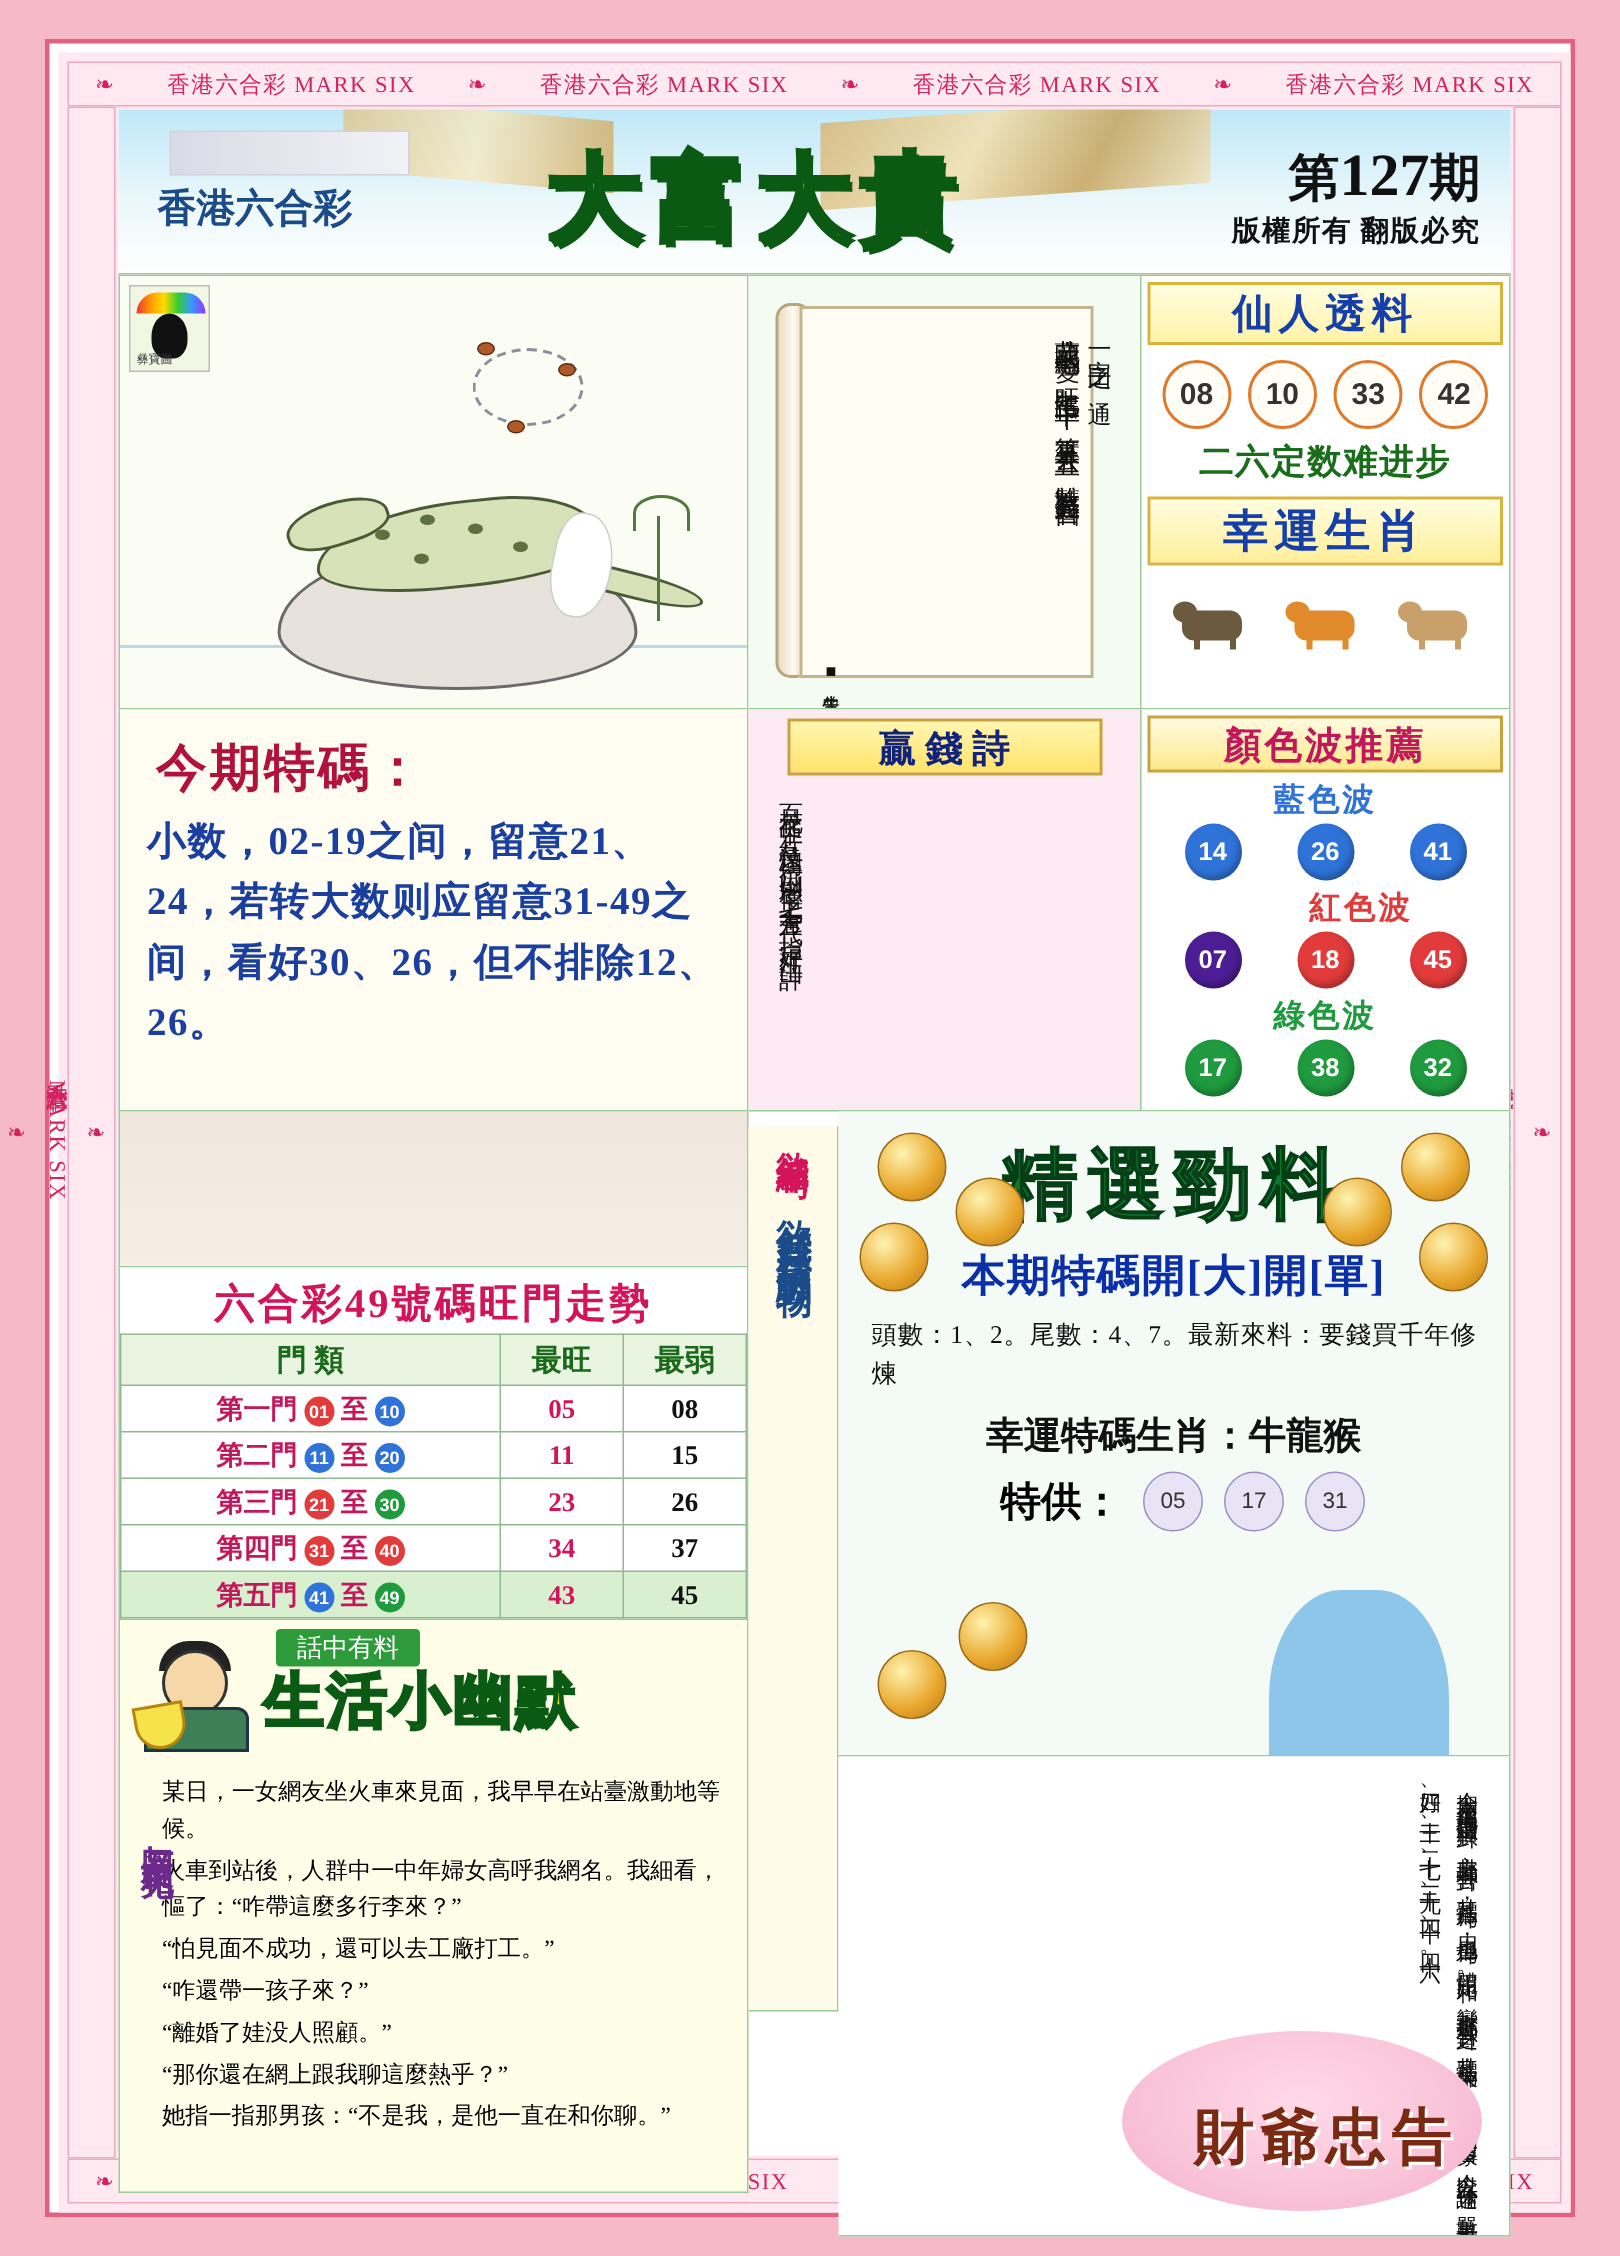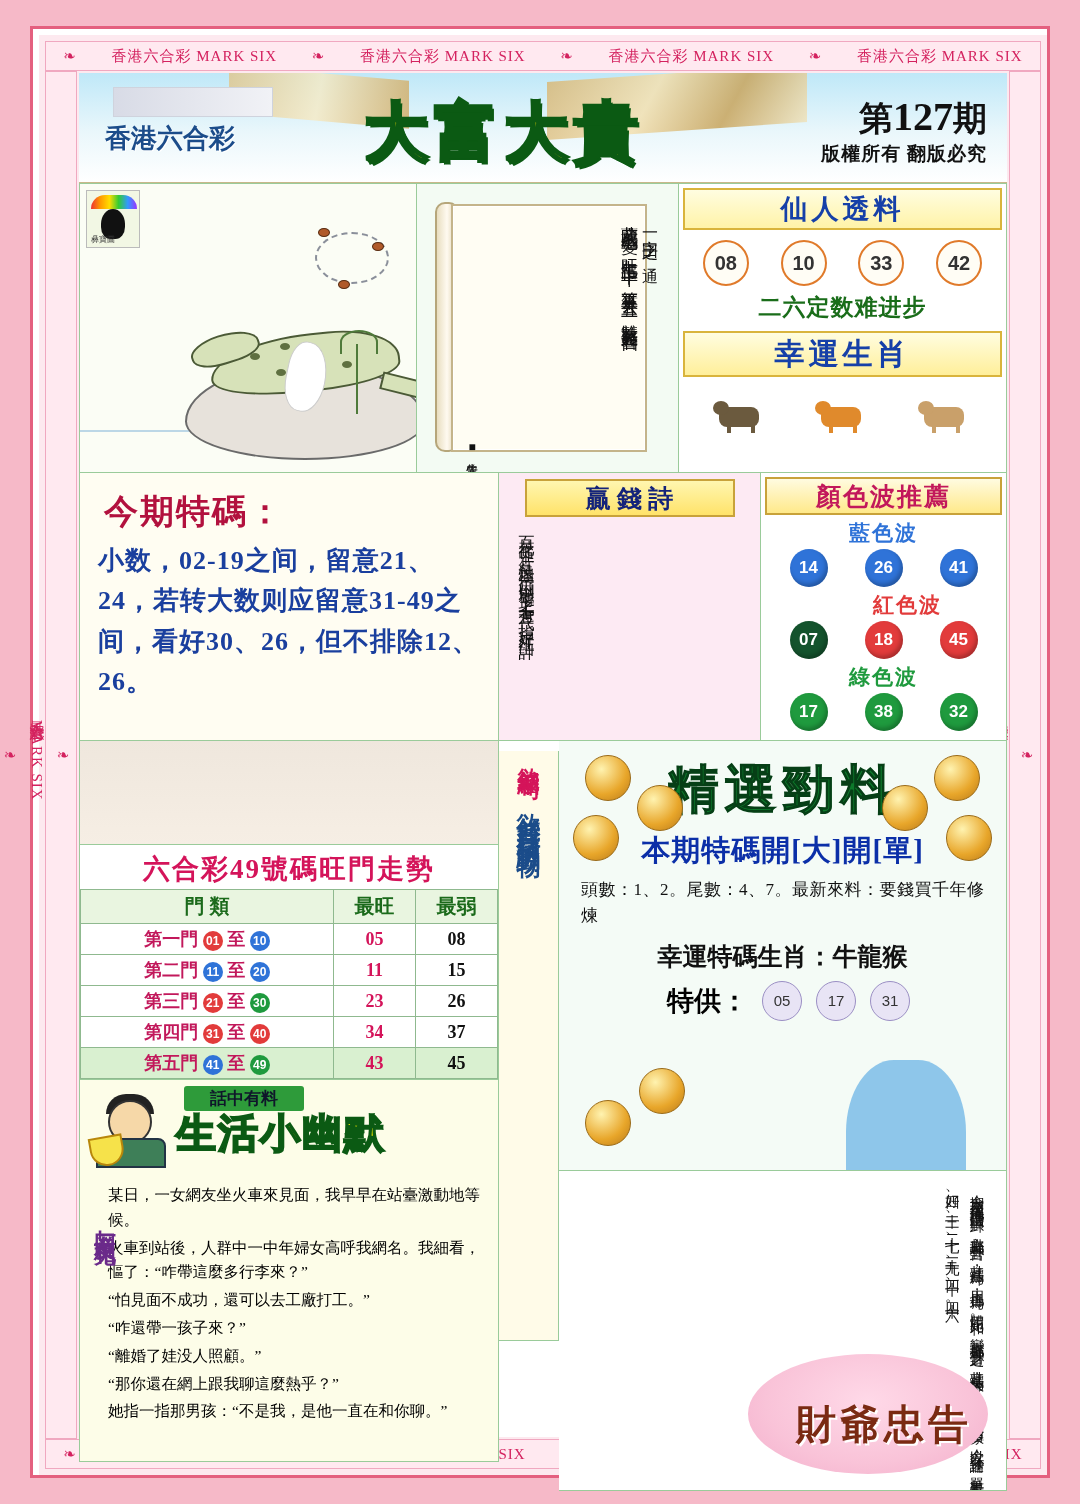--- a/index.html
+++ b/index.html
@@ -85,21 +85,21 @@
   .hdr-issue .num{ font-size:40px; }
   .hdr-copy{
     position:absolute; right:20px; top:68px;
     font-size:19px; font-weight:bold; color:#111;
     letter-spacing:1px;
   }
 
   
   .row1{ display:flex; height:290px; }
   .pic-cell{
-    width:338px; border:1px solid #9acb9a; background:#fbfdf5; position:relative;
+    width:420px; border:1px solid #9acb9a; background:#fbfdf5; position:relative;
     overflow:hidden;
   }
   .logo-badge{
     position:absolute; left:6px; top:6px; width:54px; height:58px;
     background:#f2f7e4; border:1px solid #bbb;
   }
   .logo-rainbow{
     position:absolute; left:4px; top:4px; width:46px; height:14px;
     background:linear-gradient(90deg,#e33,#f90,#fd0,#3c3,#39f,#93f);
     border-radius:20px 20px 0 0;
@@ -307,22 +307,22 @@
   .face-skin{ position:absolute; left:14px; top:8px; width:44px; height:44px;
     background:#f6d8a8; border:2px solid #333; border-radius:50%; }
   .face-hair{ position:absolute; left:12px; top:2px; width:48px; height:20px;
     background:#222; border-radius:24px 24px 0 0; }
   .face-body{ position:absolute; left:2px; top:46px; width:70px; height:30px;
     background:#3e7f58; border:2px solid #234; border-radius:8px 8px 0 0;}
   .face-fan{ position:absolute; left:-4px; top:44px; width:34px; height:30px;
     background:#f6e24a; border:2px solid #b8860b; border-radius:0 0 34px 34px;
     transform:rotate(-10deg); }
   .joke-tag{
-    position:absolute; left:104px; top:6px; font-size:17px; color:#0f172a;
-    background:#2e9b3a; padding:1px 26px; border-radius:3px; font-weight:bold;
+    position:absolute; left:104px; top:6px; font-size:17px; color:#ffffff;
+    background:#2e9b3a; padding:1px 14px; border-radius:3px; font-weight:normal;
   }
   .joke-title{
     position:absolute; left:96px; top:26px; font-size:40px; font-weight:bold;
     letter-spacing:2px;
   }
   .jt-a{ color:#000000; -webkit-text-stroke:2px #0b5a13; }
   .jt-b{ color:#e8e200; -webkit-text-stroke:2px #0b5a13; }
   .joke-text{
     padding:4px 16px 8px 28px; font-size:15.5px; line-height:1.6; color:#000000;
   }
@@ -555,21 +555,21 @@
             <div class="wave-row">
               <div class="wball" style="background:#2f73d8;">14</div>
               <div class="wball" style="background:#2f73d8;">26</div>
               <div class="wball" style="background:#2f73d8;">41</div>
             </div>
           </div>
 
           <div class="wave-grp">
             <div class="wave-lbl" style="color:#e23b3b;padding-left:48px;">紅色波</div>
             <div class="wave-row">
-              <div class="wball" style="background:#14532d;">07</div>
+              <div class="wball" style="background:#4c1d95;">07</div>
               <div class="wball" style="background:#e23b3b;">18</div>
               <div class="wball" style="background:#e23b3b;">45</div>
             </div>
           </div>
 
           <div class="wave-grp">
             <div class="wave-lbl" style="color:#1f9a3e;">綠色波</div>
             <div class="wave-row">
               <div class="wball" style="background:#1f9a3e;">17</div>
               <div class="wball" style="background:#1f9a3e;">38</div>

